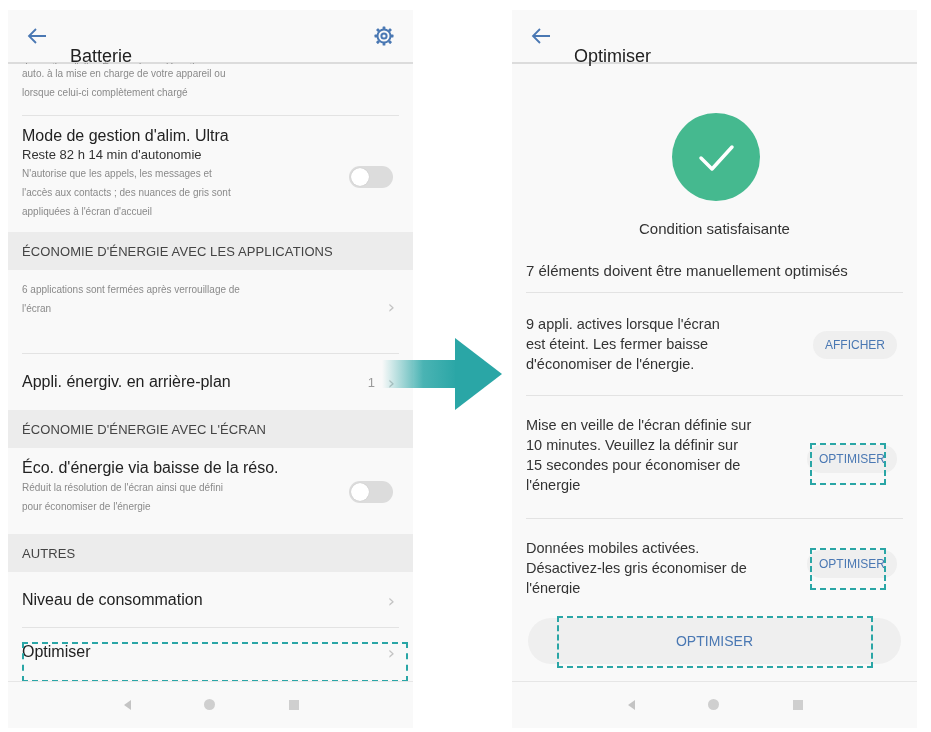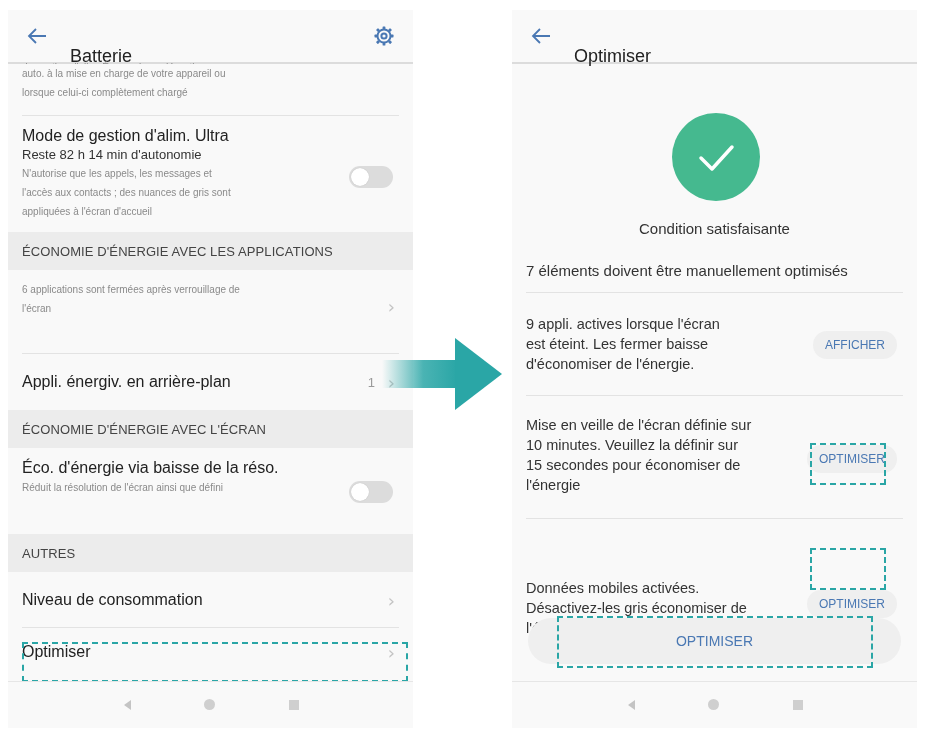--- a/index.html
+++ b/index.html
@@ -137,20 +137,21 @@
       <div class="row-title">Appli. énergiv. en arrière-plan</div>
       <span class="badge-count">1</span>
       <span class="chev">›</span>
     </div>
 
     <div class="section">ÉCONOMIE D'ÉNERGIE AVEC L'ÉCRAN</div>
 
     <div class="row" style="height:86px;padding-top:10px;box-sizing:border-box;">
       <div class="row-title">Éco. d'énergie via baisse de la réso.</div>
       <div class="subtext">Réduit la résolution de l'écran ainsi que défini</div>
+      <div class="subtext">pour économiser de l'énergie</div>
       <div class="toggle" style="top:33px;">
           <div class="knob"></div>
         </div>
     </div>
 
     <div class="section">AUTRES</div>
 
     <div class="row" style="height:56px;display:flex;align-items:center;">
       <div class="row-title">Niveau de consommation</div>
       <span class="chev">›</span>
@@ -215,21 +216,21 @@
   <div class="opt-item" style="top:405px;height:110px;">
     <div class="opt-text">Mise en veille de l'écran définie sur</div>
     <div class="opt-text">10 minutes. Veuillez la définir sur</div>
     <div class="opt-text">15 secondes pour économiser de</div>
     <div class="opt-text">l'énergie</div>
     <div class="pill" style="top:30px;">OPTIMISER</div>
   </div>
   <div class="dashed" style="left:298px;top:433px;width:76px;height:42px;"></div>
   <div style="position:absolute;left:14px;right:14px;top:508px;height:1px;background:#e3e3e3;"></div>
 
-  <div class="opt-item" style="top:528px;height:56px;overflow:hidden;margin-top:40px;">
+  <div class="opt-item" style="top:528px;height:56px;overflow:hidden;">
     <div class="opt-text">Données mobiles activées.</div>
     <div class="opt-text">Désactivez-les gris économiser de</div>
     <div class="opt-text">l'énergie</div>
     <div class="pill" style="top:12px;">OPTIMISER</div>
   </div>
   <div class="dashed" style="left:298px;top:538px;width:76px;height:42px;"></div>
 
   <div class="finish">OPTIMISER</div>
   <div class="dashed" style="left:45px;top:606px;width:316px;height:52px;"></div>
 

